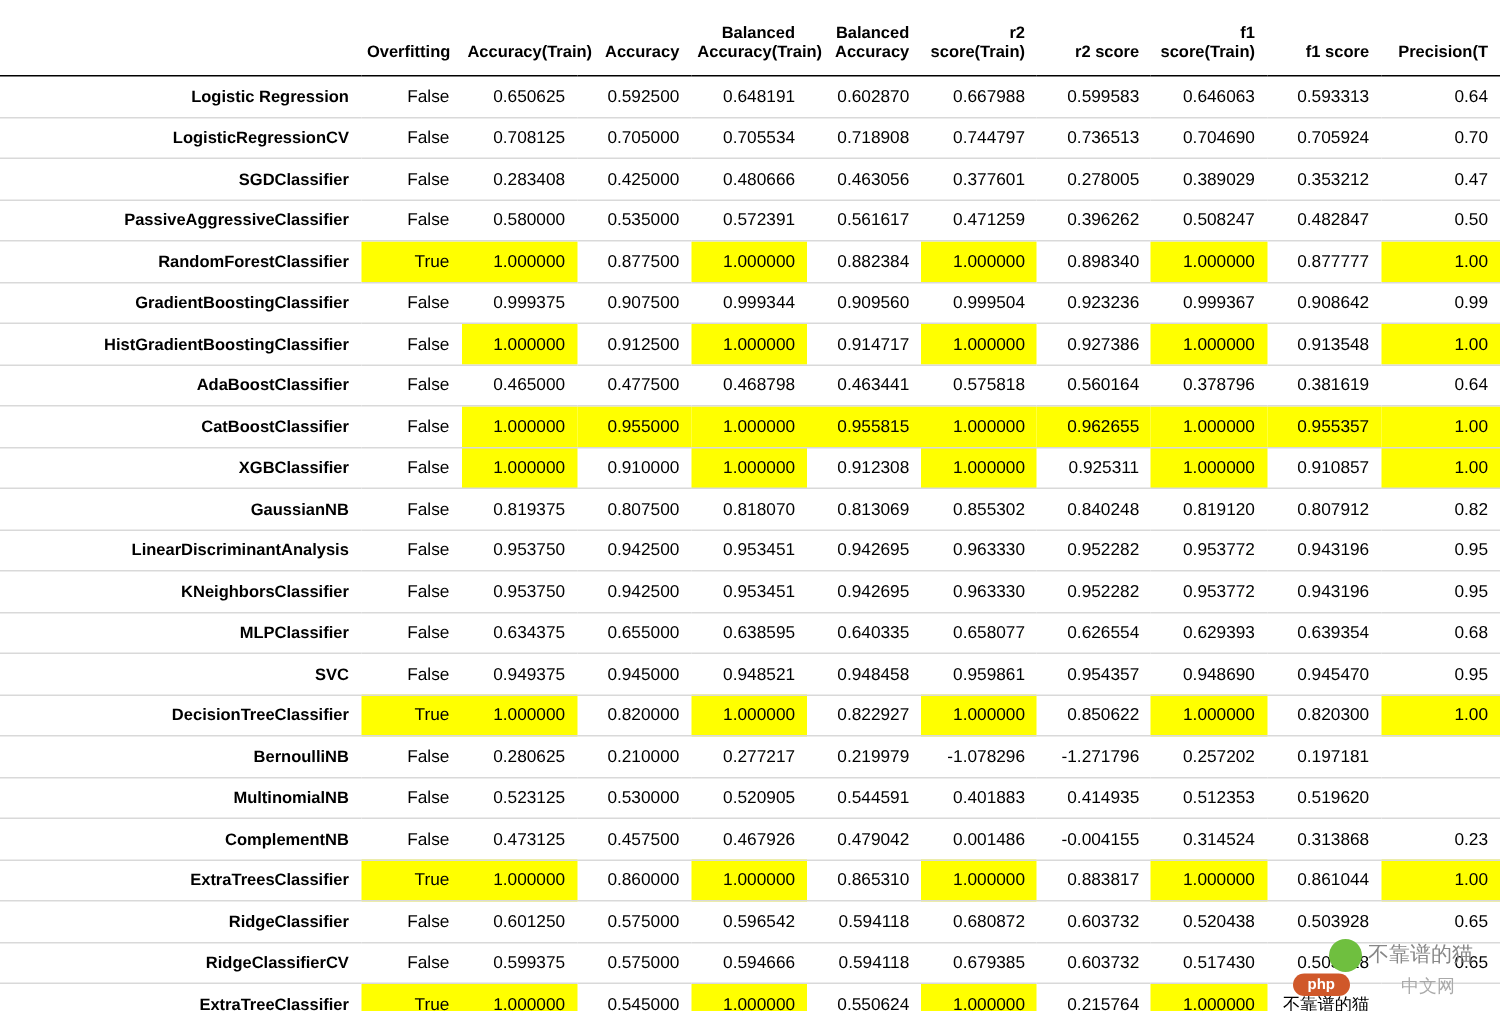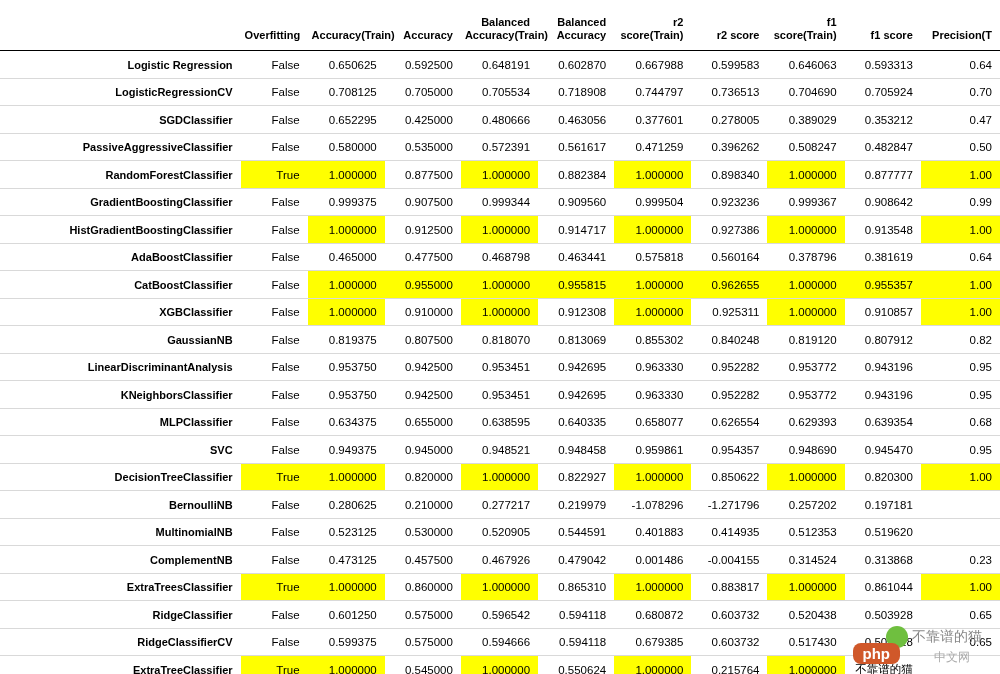--- a/index.html
+++ b/index.html
@@ -82,21 +82,21 @@
     right: 30px;
     bottom: 8px;
     font-size: 12px;
     color: #aaa;
     pointer-events: none;
   }
   .php-badge {
     position: absolute;
     right: 100px;
     bottom: 10px;
-    font-size: 15px;
+    font-size: 10px;
     font-weight: bold;
     color: #fff;
     background: #d0582a;
     border-radius: 8px;
     padding: 2px 10px;
     pointer-events: none;
   }
 </style>
 </head>
 <body>
@@ -154,21 +154,21 @@
           <td>0.718908</td>
           <td>0.744797</td>
           <td>0.736513</td>
           <td>0.704690</td>
           <td>0.705924</td>
           <td>0.70</td>
         </tr>
         <tr>
           <th>SGDClassifier</th>
           <td>False</td>
-          <td>0.652295</td>
+          <td>0.283408</td>
           <td>0.425000</td>
           <td>0.480666</td>
           <td>0.463056</td>
           <td>0.377601</td>
           <td>0.278005</td>
           <td>0.389029</td>
           <td>0.353212</td>
           <td>0.47</td>
         </tr>
         <tr>

